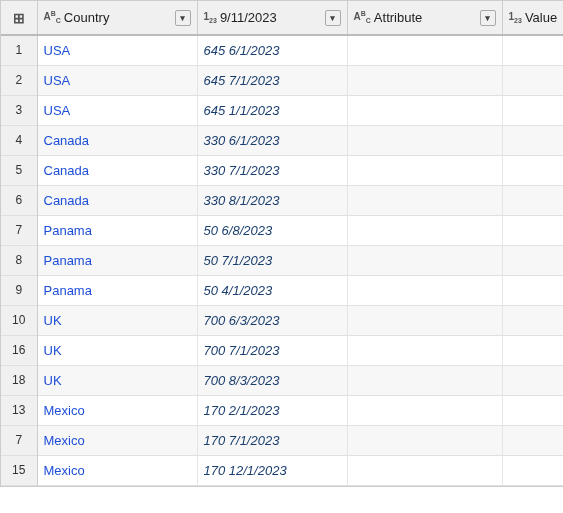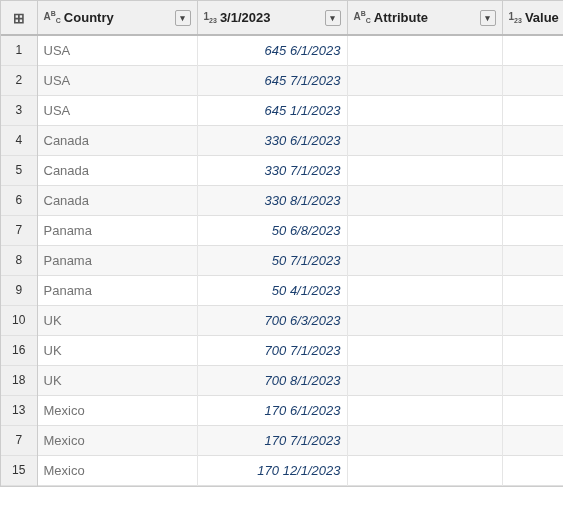--- a/index.html
+++ b/index.html
@@ -56,21 +56,21 @@
     }
     thead th .type-icon {
       color: #555;
       font-size: 11px;
       font-weight: bold;
       font-style: normal;
     }
     thead th .col-label {
       flex: 1;
       color: #222;
-      font-weight: 700;
+      font-weight: 400;
     }
     thead th .dropdown-arrow {
       display: inline-flex;
       align-items: center;
       justify-content: center;
       width: 16px;
       height: 16px;
       background: #f0f0f0;
       border: 1px solid #aaa;
       border-radius: 2px;
@@ -96,24 +96,23 @@
       overflow: hidden;
     }
     tbody td.row-num {
       text-align: center;
       color: #333;
       background: #f0f0f0;
       font-size: 12px;
       border-right: 1px solid #ccc;
     }
     tbody td.country-cell {
-      color: #737373;
+      color: #1d4ed8;
     }
     tbody td.date-cell {
-      text-align: right;
       color: #1a3e6e;
       font-style: italic;
     }
     tbody td.attr-cell {
       color: #1a1a1a;
     }
     tbody td.value-cell {
       text-align: right;
       color: #1a3e6e;
       font-style: italic;
@@ -139,21 +138,21 @@
         <th>
           <div class="header-content">
             <span class="type-icon" style="font-size:10px; color:#555; font-style:normal; font-weight:bold;">A<sup style="font-size:7px">B</sup><sub style="font-size:7px">C</sub></span>
             <span class="col-label">Country</span>
             <span class="dropdown-arrow">▾</span>
           </div>
         </th>
         <th>
           <div class="header-content">
             <span class="type-icon" style="font-size:10px; color:#555; font-style:normal; font-weight:bold;">1<sub style="font-size:7px">2</sub><sub style="font-size:7px">3</sub></span>
-            <span class="col-label">3/1/2023</span>
+            <span class="col-label">9/11/2023</span>
             <span class="dropdown-arrow">▾</span>
           </div>
         </th>
         <th>
           <div class="header-content">
             <span class="type-icon" style="font-size:10px; color:#555; font-style:normal; font-weight:bold;">A<sup style="font-size:7px">B</sup><sub style="font-size:7px">C</sub></span>
             <span class="col-label">Attribute</span>
             <span class="dropdown-arrow">▾</span>
           </div>
         </th>
@@ -240,28 +239,28 @@
         <tr>
           <td class="row-num">16</td>
           <td class="country-cell">UK</td>
           <td class="date-cell">700  7/1/2023</td>
           <td class="attr-cell"></td>
           <td class="value-cell">435</td>
         </tr>
         <tr>
           <td class="row-num">18</td>
           <td class="country-cell">UK</td>
-          <td class="date-cell">700  8/1/2023</td>
+          <td class="date-cell">700  8/3/2023</td>
           <td class="attr-cell"></td>
           <td class="value-cell">400</td>
         </tr>
         <tr>
           <td class="row-num">13</td>
           <td class="country-cell">Mexico</td>
-          <td class="date-cell">170  6/1/2023</td>
+          <td class="date-cell">170  2/1/2023</td>
           <td class="attr-cell"></td>
           <td class="value-cell">150</td>
         </tr>
         <tr>
           <td class="row-num">7</td>
           <td class="country-cell">Mexico</td>
           <td class="date-cell">170  7/1/2023</td>
           <td class="attr-cell"></td>
           <td class="value-cell">180</td>
         </tr>

